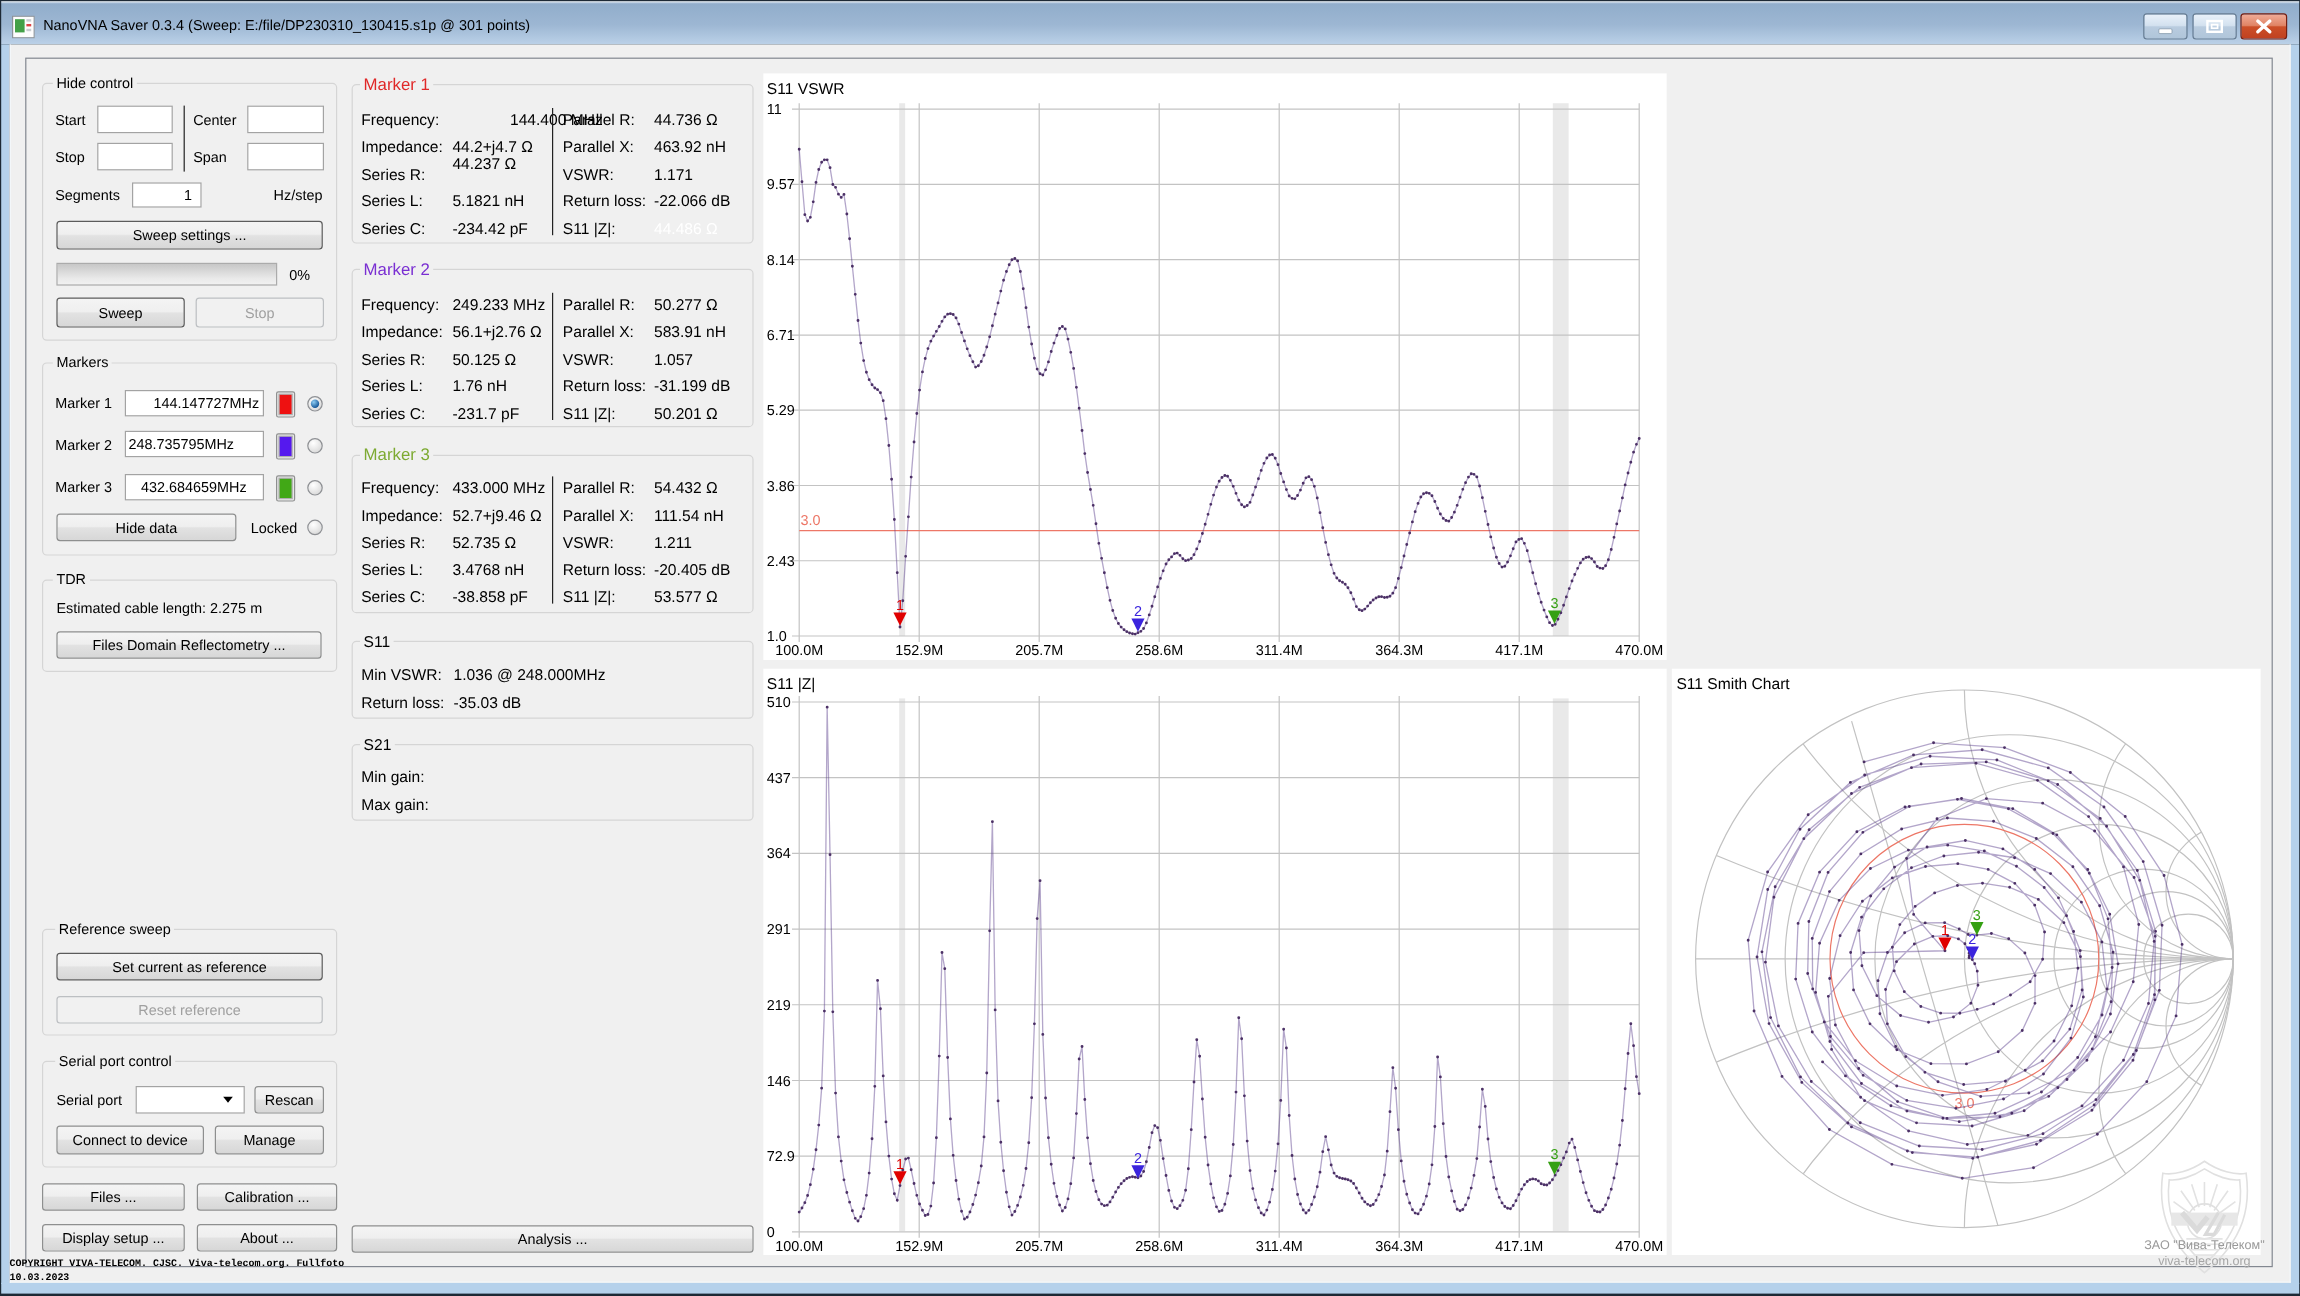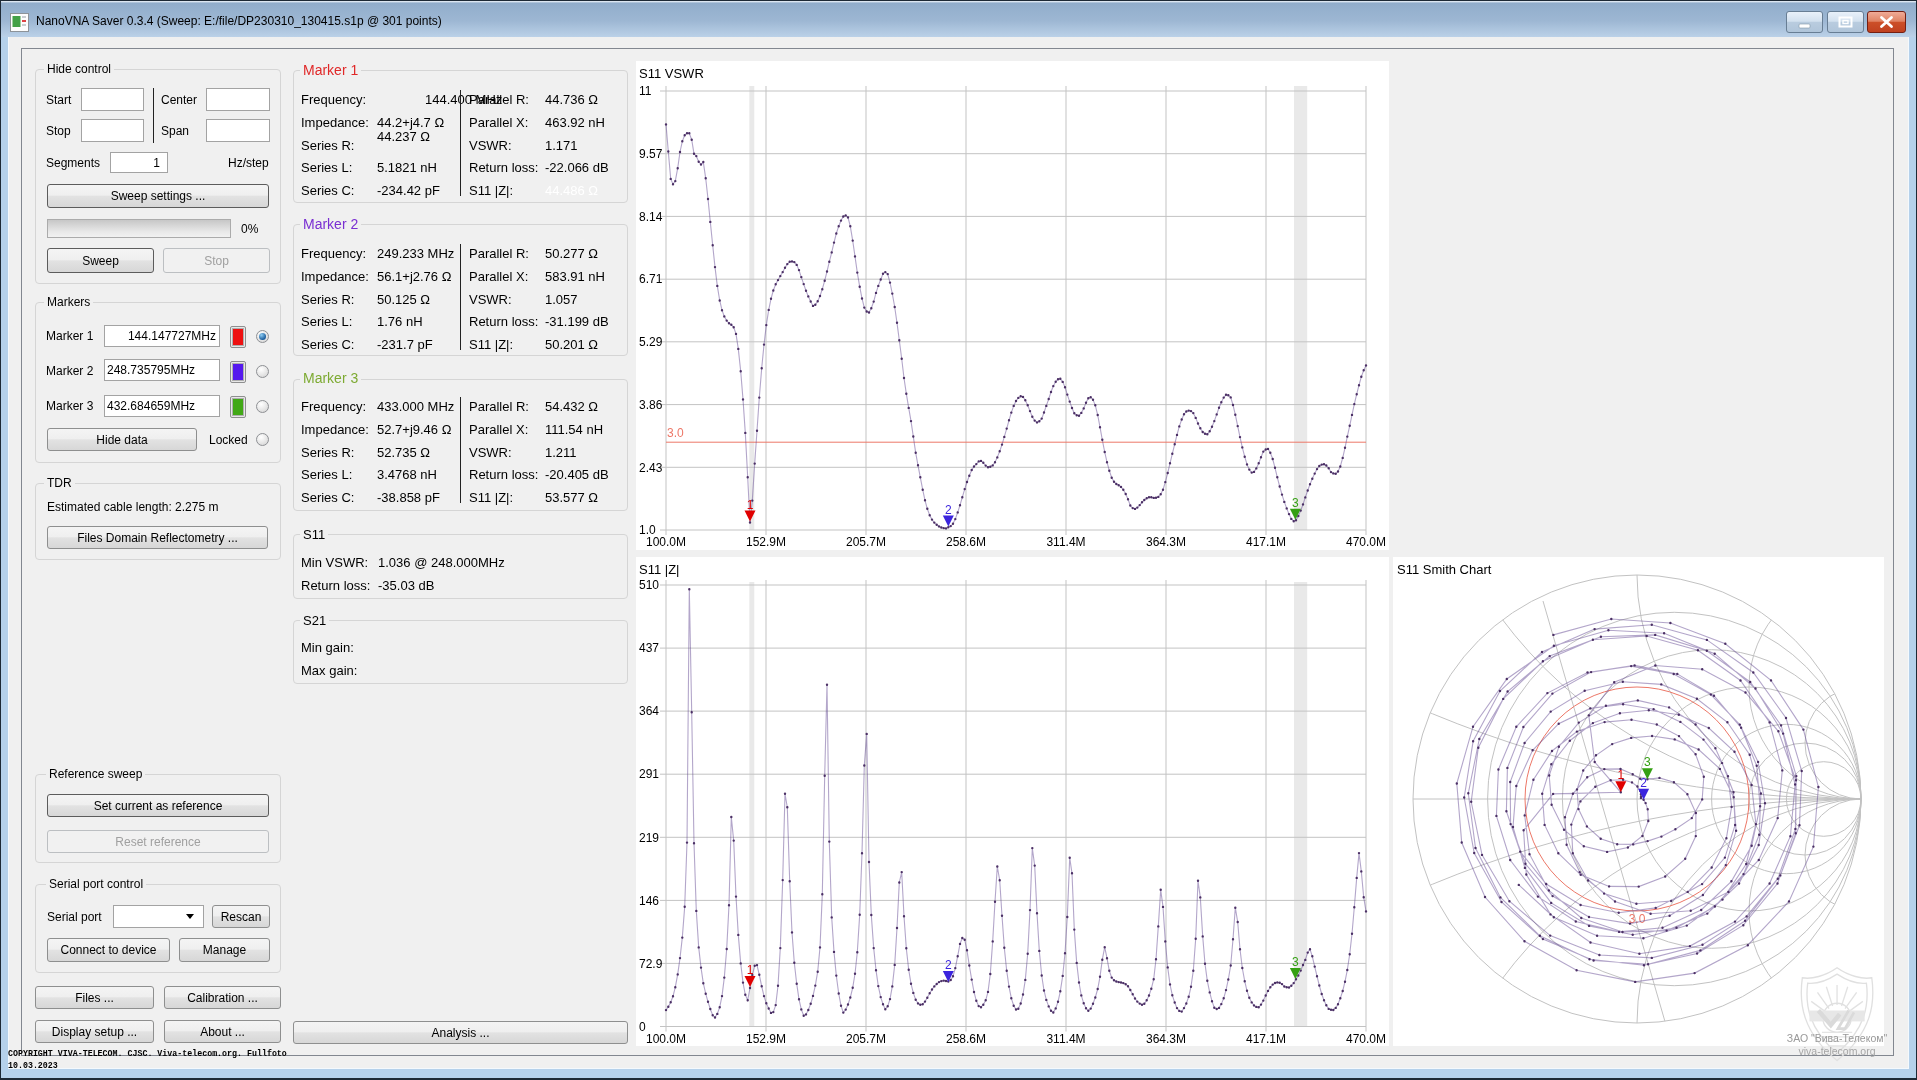--- a/index.html
+++ b/index.html
@@ -209,21 +209,21 @@
     <i style="background:#ee1111"></i>
   </div>
 <div class="radio sel" style="left:256px;top:330px"></div>
 <div class="lbl" style="left:46px;top:364px;font-size:12px;color:#000;">Marker 2</div>
 <div class="inp" style="left:104px;top:359px;width:116px;height:22px;padding-right:3px">248.735795MHz</div>
 <div class="swatch" style="left:230px;top:361px">
     <i style="background:#5519ee"></i>
   </div>
 <div class="radio" style="left:256px;top:365px"></div>
 <div class="lbl" style="left:46px;top:399px;font-size:12px;color:#000;">Marker 3</div>
-<div class="inp" style="left:104px;top:395px;width:116px;height:22px;text-align:left;padding-right:3px">432.684659MHz</div>
+<div class="inp" style="left:104px;top:395px;width:116px;height:22px;text-align:center;padding-right:3px">432.684659MHz</div>
 <div class="swatch" style="left:230px;top:396px">
     <i style="background:#41a816"></i>
   </div>
 <div class="radio" style="left:256px;top:400px"></div>
 <div class="btn" style="left:47px;top:428px;width:150px;height:23px;">Hide data</div>
 <div class="lbl" style="left:209px;top:433px;font-size:12px;color:#000;">Locked</div>
 <div class="radio" style="left:256px;top:433px"></div>
 <div class="group" style="left:35px;top:483px;width:246px;height:77px"></div>
 <div class="gt" style="left:44px;top:476px;color:#000">TDR</div>
 <div class="lbl" style="left:47px;top:500px;font-size:12px;color:#000;">Estimated cable length:  2.275 m</div>

